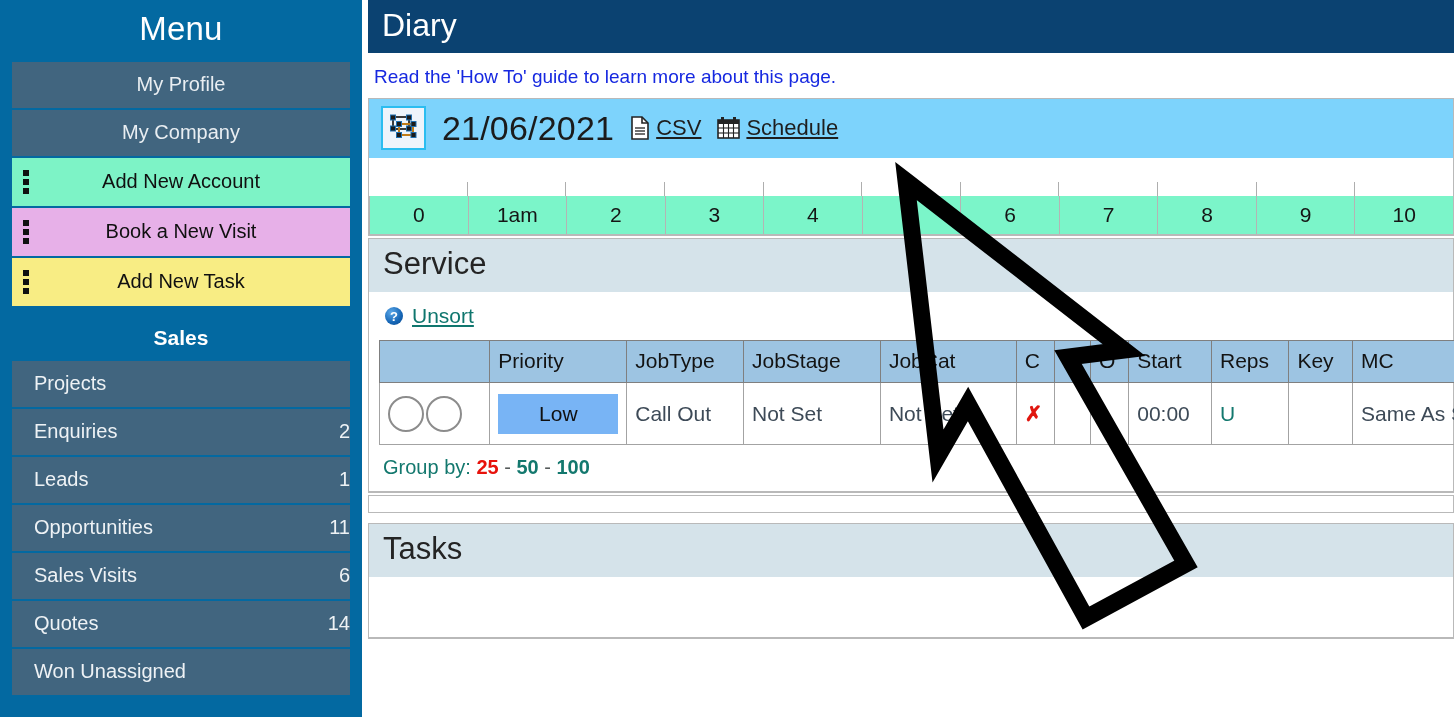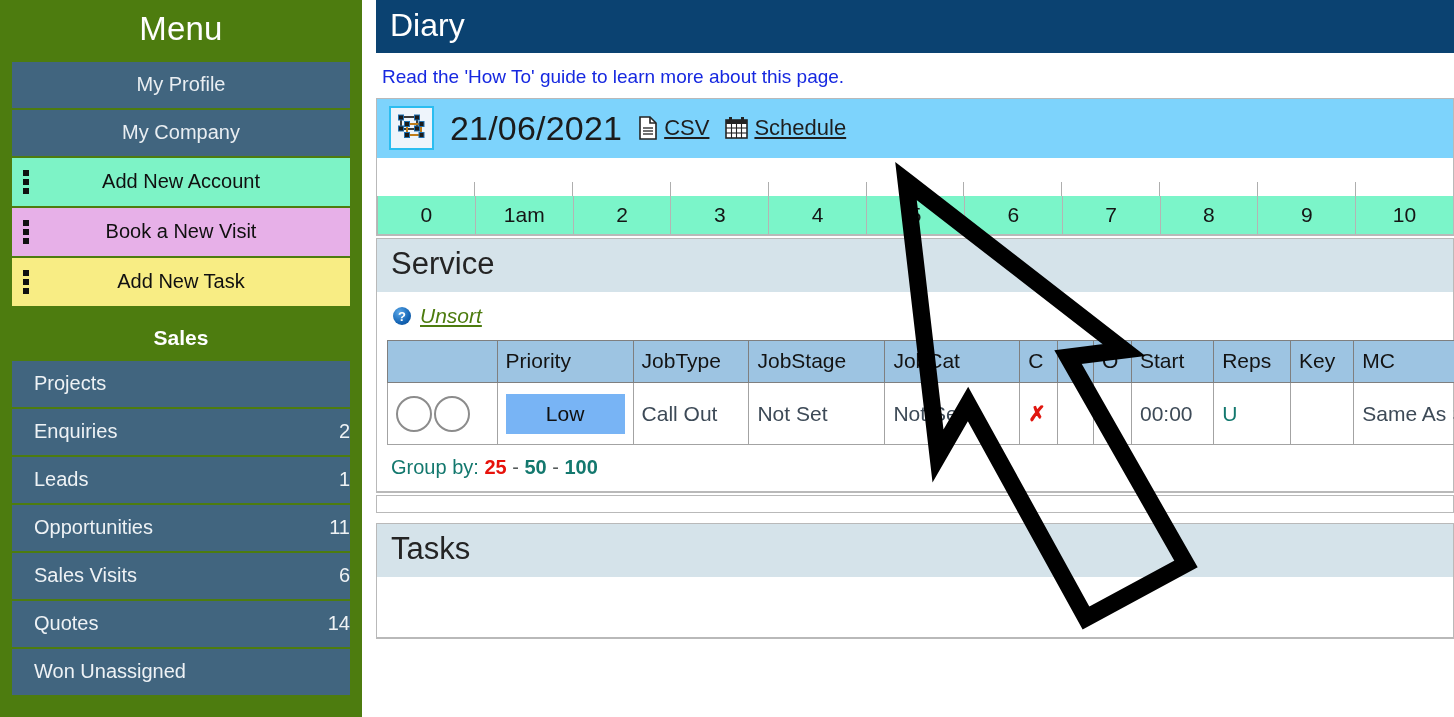--- a/index.html
+++ b/index.html
@@ -14,21 +14,21 @@
     position: relative;
     width: 1454px; height: 717px;
     display: flex;
     background: #ffffff;
   }
 
   
   #sidebar {
     width: 362px;
     min-width: 362px;
-    background: #4d7c0f;
+    background: #0369a1;
     padding: 0 12px;
     position: relative;
   }
   .menu-title {
     color: #ffffff;
     font-size: 33px;
     text-align: center;
     padding: 10px 0 14px;
     font-weight: 400;
     letter-spacing: 0.2px;
@@ -83,21 +83,21 @@
     align-items: center;
     cursor: pointer;
   }
   .nav-row .cnt { font-size: 20px; }
 
   
   #main {
     flex: 1;
     min-width: 0;
     background: #ffffff;
-    padding: 0 0 0 14px;
+    padding: 0 0 0 6px;
     position: relative;
   }
   .page-head {
     background: #0b4271;
     color: #ffffff;
     font-size: 32px;
     padding: 7px 0 9px 14px;
   }
   .howto {
     color: #1628e0;
@@ -189,24 +189,23 @@
     border-radius: 50%;
     background: radial-gradient(circle at 35% 30%, #5aa7e8 0%, #1565b5 60%, #0c4a8c 100%);
     color: #ffffff;
     font-size: 13px;
     font-weight: bold;
     display: flex; align-items: center; justify-content: center;
     flex: 0 0 auto;
   }
   .unsort-link {
     font-size: 21px;
-    color: #4d7c0f;
+    color: #0f766e;
     text-decoration: underline;
     cursor: pointer;
-    font-style: italic;
   }
 
   table.grid {
     border-collapse: collapse;
     table-layout: fixed;
     width: calc(100% + 60px);
     margin-left: 10px;
   }
   table.grid th {
     background: #9dc4e2;

